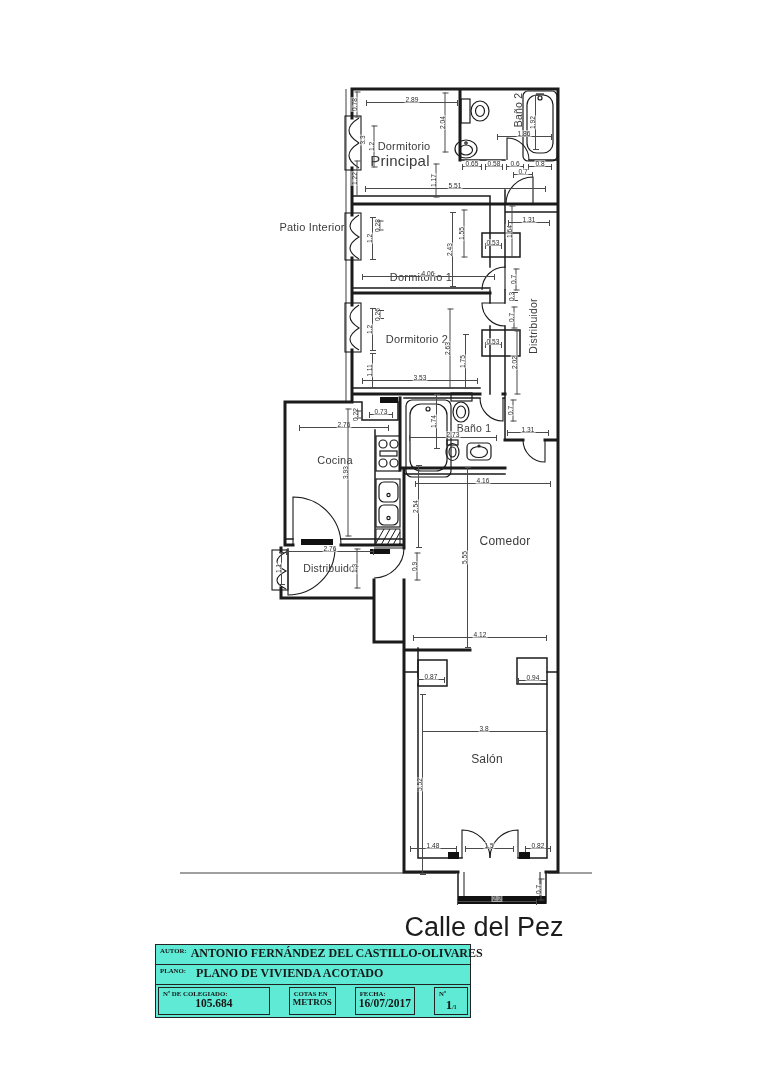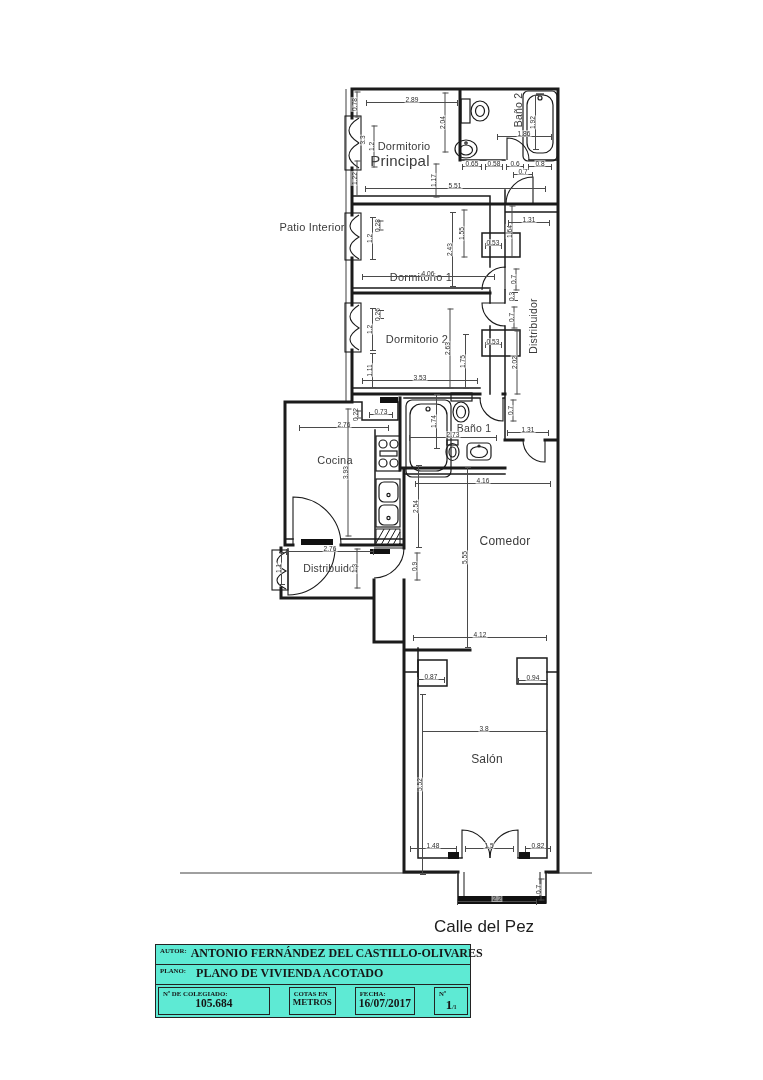--- a/index.html
+++ b/index.html
@@ -9,21 +9,21 @@
   #overlay{position:absolute;left:0;top:0;width:763px;height:1080px;}
   .dim{position:absolute;border-top:1px solid #4a4a4a;height:0;}
   .dim.noline{border-top:none;}
   .dim::before,.dim::after{content:"";position:absolute;top:-3px;width:1px;height:6px;background:#4a4a4a;}
   .dim::before{left:0;} .dim::after{right:0;}
   .dim.noline::before,.dim.noline::after{display:none;}
   .dim .t{position:absolute;left:50%;bottom:0px;transform:translateX(-50%);
           font-size:6.6px;line-height:7px;color:#2c2c2c;white-space:nowrap;background:rgba(255,255,255,.55);padding:0 1px;}
   .room-label{position:absolute;color:#3b3b3b;white-space:nowrap;letter-spacing:.2px;}
   .street-label{position:absolute;left:484px;top:927px;transform:translate(-50%,-50%);
-        font-size:17px;color:#1c1c1c;white-space:nowrap;}
+        font-size:27px;color:#1c1c1c;white-space:nowrap;}
   
   .tblock{position:absolute;left:155px;top:944px;width:314px;border:1.6px solid #232323;
           font-family:"Liberation Serif",serif;color:#161616;background:#5eead4;}
   .trow{border-bottom:1.6px solid #232323;display:flex;align-items:flex-start;padding:1px 3px 3px 3px;min-height:19px;box-sizing:border-box;}
   .trow:last-child{border-bottom:none;}
   .tlabel{font-size:6.8px;font-weight:bold;margin:1px 4px 0 1px;white-space:nowrap;}
   .tvalue{font-size:12px;font-weight:bold;flex:1;text-align:center;white-space:nowrap;}
   .tcells{display:flex;padding:2px;gap:19px;min-height:24px;box-sizing:border-box;}
   .tcell{border:1.2px solid #232323;display:flex;flex-direction:column;padding:1px 3px;box-sizing:border-box;}
   .tcell .tvalue{font-size:11.5px;text-align:center;}

